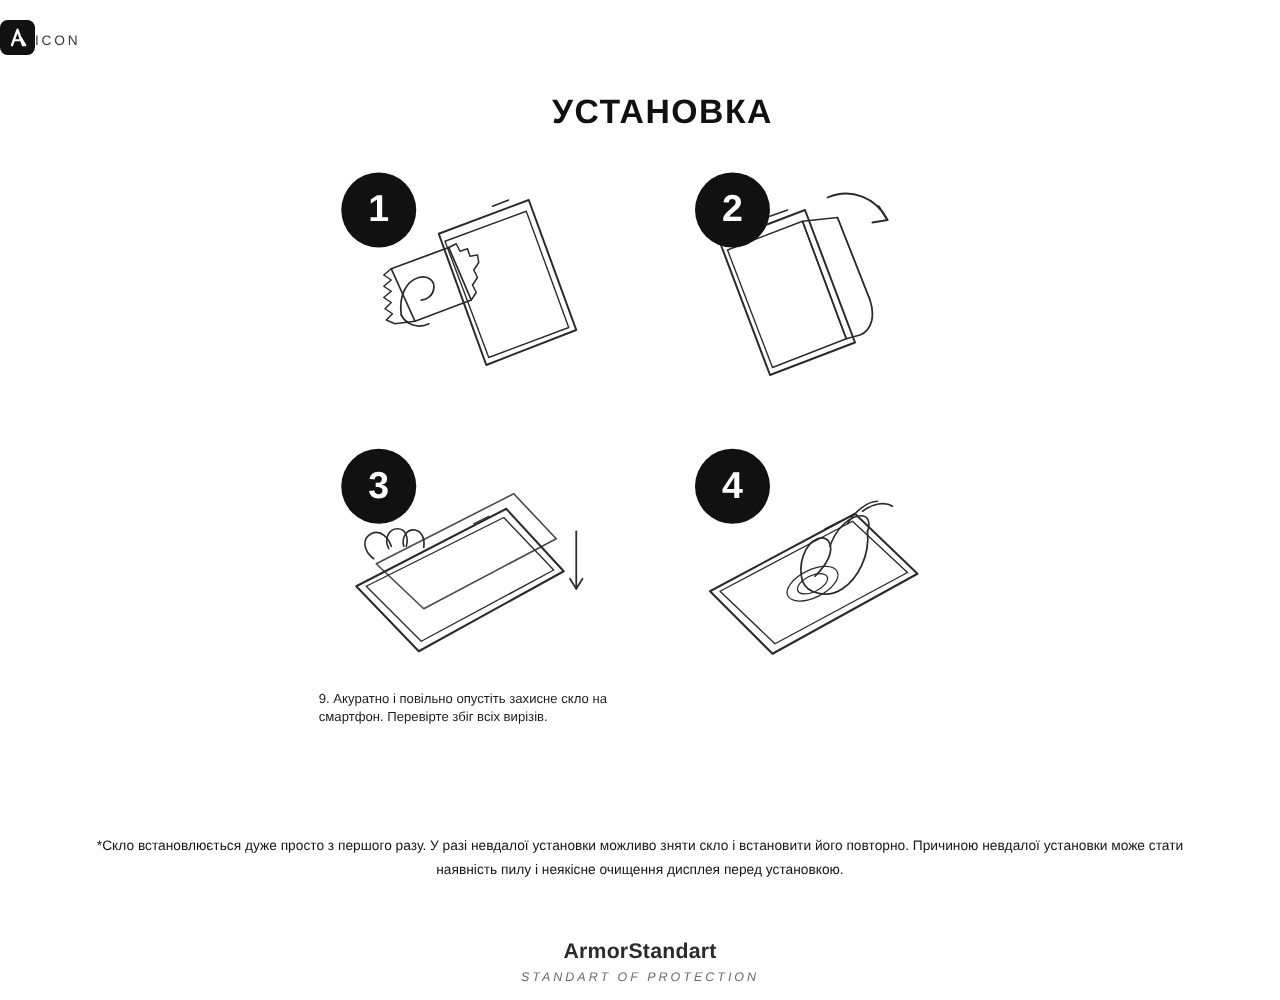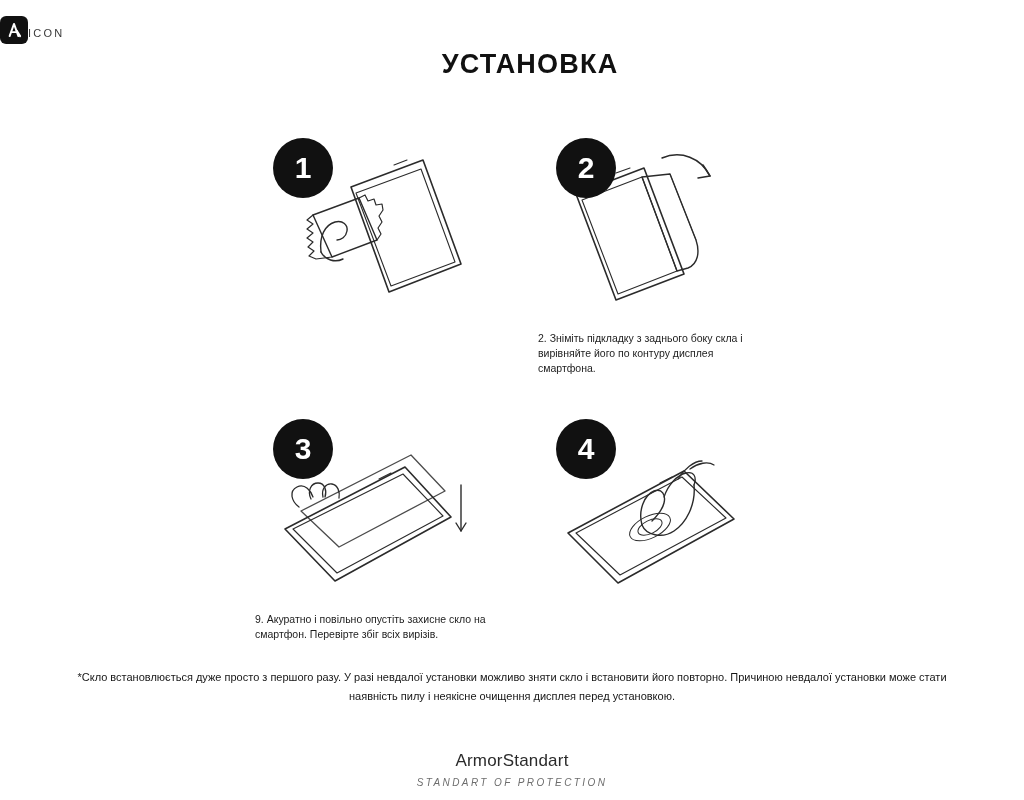--- a/index.html
+++ b/index.html
@@ -33,21 +33,21 @@
     margin-top: 5px;
     font-size: 11px;
     letter-spacing: 2.2px;
     color: #3a3a3a;
     font-weight: 400;
   }
 
   
   .title {
     position: absolute;
-    top: 49px; left: 0; right: 0;
+    top: 74px; left: 0; right: 0;
     text-align: center;
     font-size: 27px;
     font-weight: 700;
     letter-spacing: 1.2px;
     color: #111;
     padding-left: 36px;
   }
 
   
   .steps {
@@ -102,21 +102,21 @@
   }
 
   
   .footer {
     position: absolute;
     bottom: 12px; left: 0; right: 0;
     text-align: center;
   }
   .footer-logo {
     font-size: 17px;
-    font-weight: 400;
+    font-weight: 700;
     color: #2b2b2b;
     letter-spacing: 0.2px;
   }
   .footer-tag {
     margin-top: 6px;
     font-size: 10px;
     letter-spacing: 2.4px;
     color: #6d6d6d;
     font-style: italic;
   }
@@ -174,21 +174,20 @@
 
             <path d="M104 45 L139 139 L150 136 C160 132 162 120 158 108 L132 42 Z" stroke-width="1.4"></path>
             <path d="M132 42 L158 108" stroke-width="1" opacity="0.7"></path>
 
             <path d="M124 26 C143 18 163 26 172 44" stroke-width="1.5"></path>
             <path d="M172 44 L165 33 M172 44 L160 46" stroke-width="1.5"></path>
           </g>
         </svg>
         <div class="badge">2</div>
       </div>
-      <div class="step-caption">2. Зніміть підкладку з заднього боку скла і вирівняйте його по контуру дисплея смартфона.</div>
     </div>
 
     <div class="step row2">
       <div class="step-figure">
         <svg viewBox="0 0 232 185" aria-hidden="true">
           <g fill="none" stroke="#2b2b2b" stroke-width="1.6" stroke-linejoin="round" stroke-linecap="round">
 
             <path d="M30 116 L150 54 L196 104 L80 168 Z"></path>
             <path d="M38 116 L148 61 L188 103 L82 160 Z" stroke-width="1.1"></path>
             <path d="M124 66 L136 60" stroke-width="1.1"></path>

